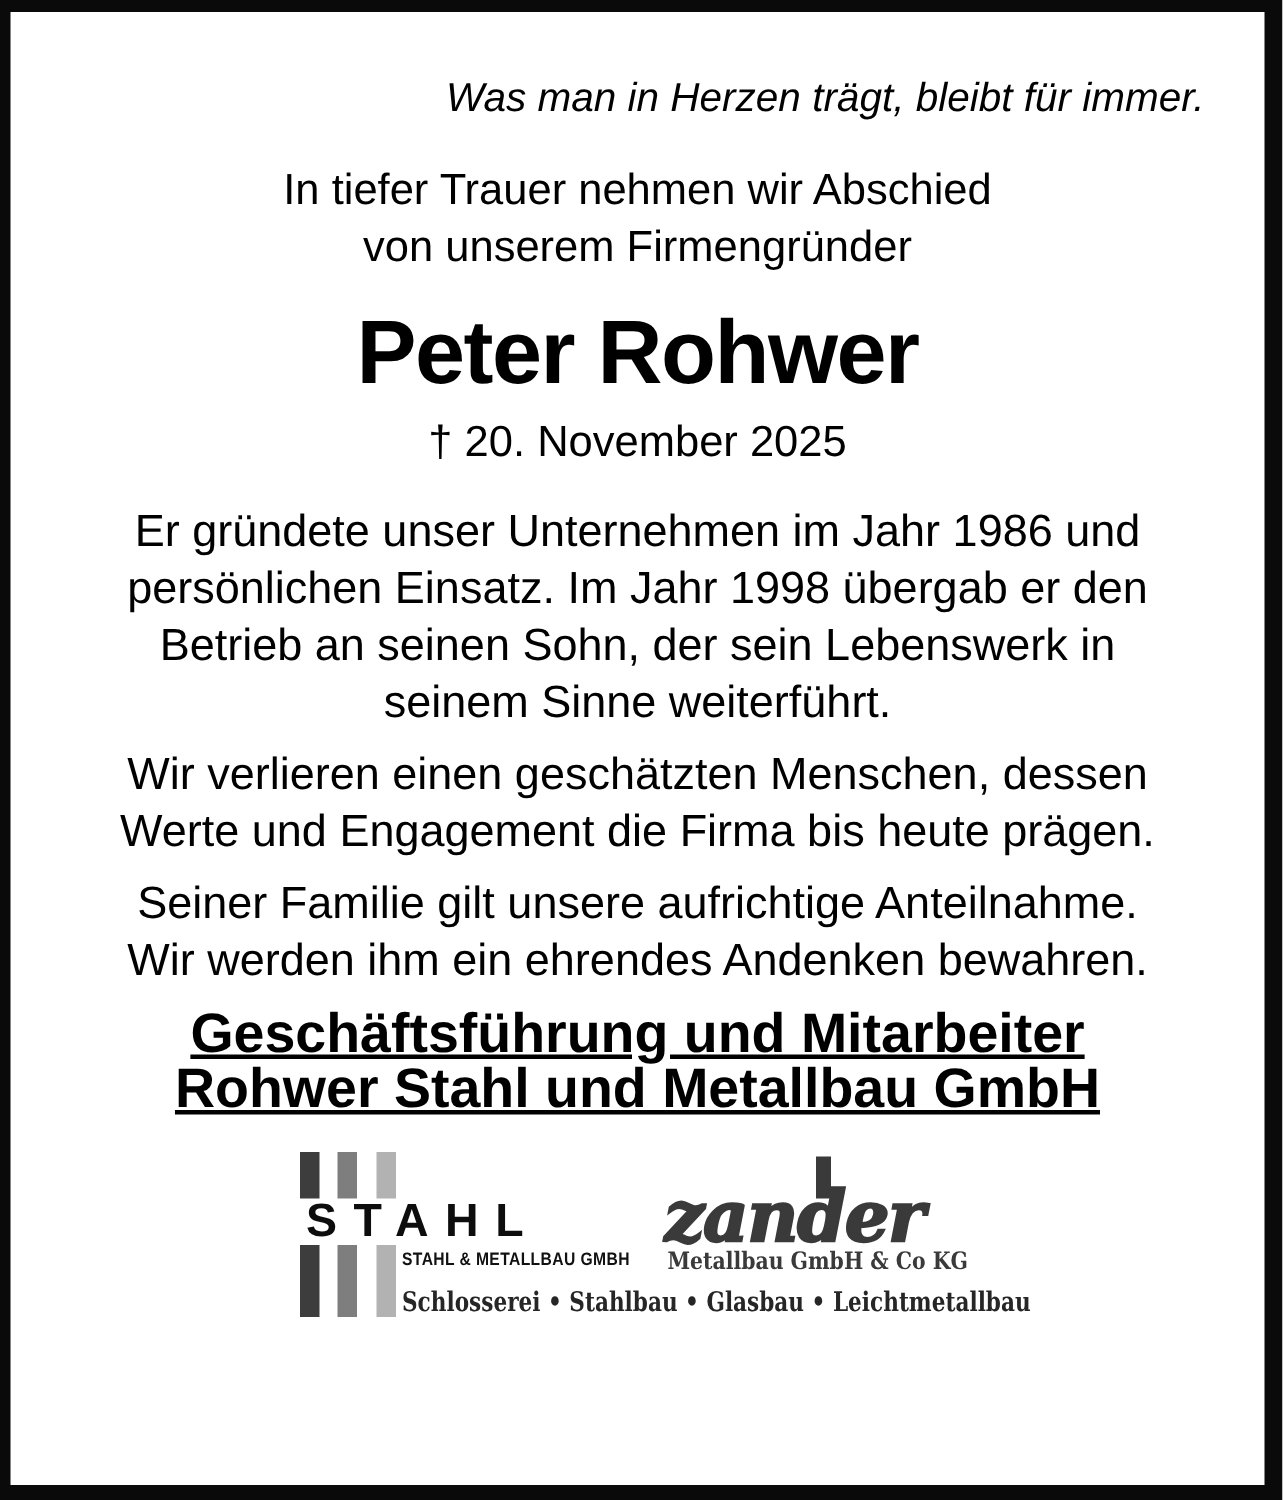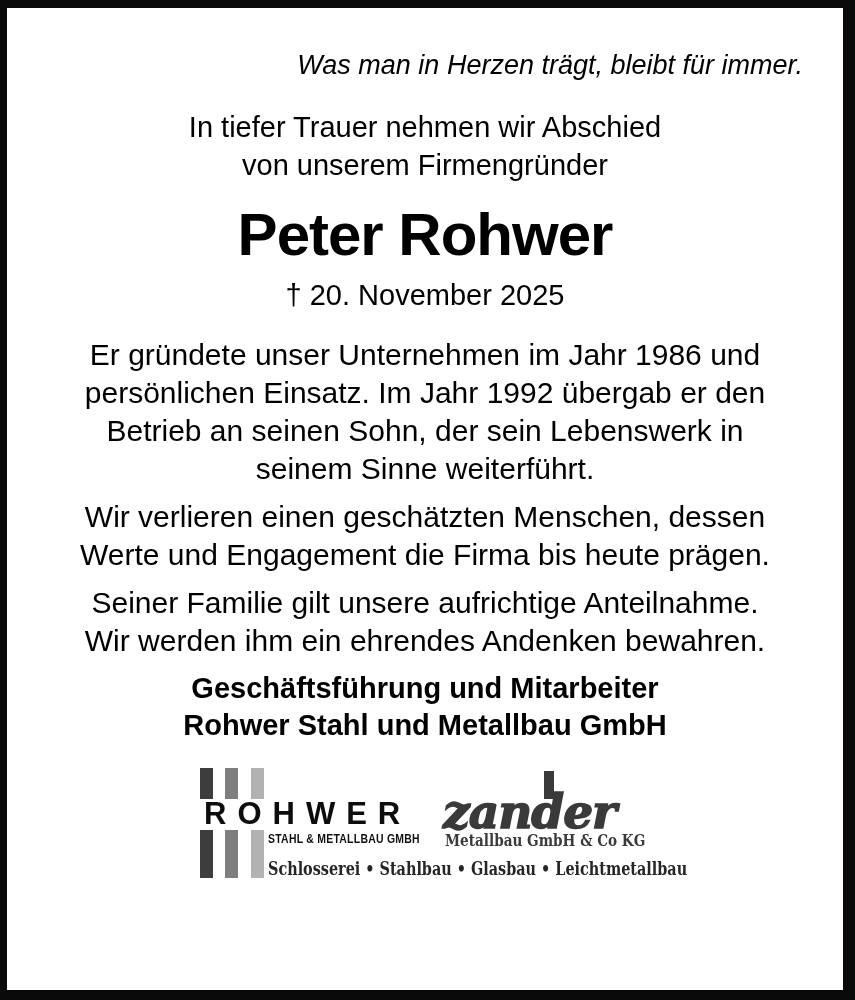--- a/index.html
+++ b/index.html
@@ -55,23 +55,24 @@
   .para {
     margin-top: 24px;
     font-size: 30px;
     line-height: 38px;
   }
   .para.follow {
     margin-top: 10px;
   }
   .closing {
     margin-top: 10px;
-    font-size: 29px;
+    font-size: 37px;
     font-weight: bold;
     line-height: 37px;
+    text-decoration: underline;
   }
   
   .logo-block {
     position: relative;
     width: 412px;
     height: 118px;
     margin: 24px auto 0;
     transform: translateX(-19px);
     text-align: left;
   }
@@ -166,21 +167,21 @@
       <div>In tiefer Trauer nehmen wir Abschied</div>
       <div>von unserem Firmengründer</div>
     </div>
 
     <h1 class="deceased-name">Peter Rohwer</h1>
 
     <div class="death-date">† 20. November 2025</div>
 
     <div class="para">
       <div>Er gründete unser Unternehmen im Jahr 1986 und</div>
-      <div>persönlichen Einsatz. Im Jahr 1992 übergab er den</div>
+      <div>persönlichen Einsatz. Im Jahr 1998 übergab er den</div>
       <div>Betrieb an seinen Sohn, der sein Lebenswerk in</div>
       <div>seinem Sinne weiterführt.</div>
     </div>
 
     <div class="para follow">
       <div>Wir verlieren einen geschätzten Menschen, dessen</div>
       <div>Werte und Engagement die Firma bis heute prägen.</div>
     </div>
 
     <div class="para follow">
@@ -196,21 +197,21 @@
     <div class="logo-block">
 
       <span class="bar top b1" style="background: rgb(61, 61, 61);"></span>
       <span class="bar top b2" style="background: rgb(126, 126, 126);"></span>
       <span class="bar top b3" style="background: rgb(178, 178, 178);"></span>
 
       <span class="bar bottom b1" style="background: rgb(61, 61, 61);"></span>
       <span class="bar bottom b2" style="background: rgb(126, 126, 126);"></span>
       <span class="bar bottom b3" style="background: rgb(178, 178, 178);"></span>
 
-      <div class="rohwer-wordmark">ROHWER</div>
+      <div class="rohwer-wordmark">STAHL</div>
       <div class="rohwer-subtitle">STAHL &amp; METALLBAU GMBH</div>
 
       <div class="zander-wordmark" style="color: rgb(58, 58, 58);">zander</div>
       <span class="zander-d-extender" style="background: rgb(58, 58, 58);"></span>
       <div class="zander-subtitle" style="color: rgb(58, 58, 58);">Metallbau GmbH &amp; Co KG</div>
 
       <div class="services-line">Schlosserei • Stahlbau • Glasbau • Leichtmetallbau</div>
     </div>
 
   </div>

